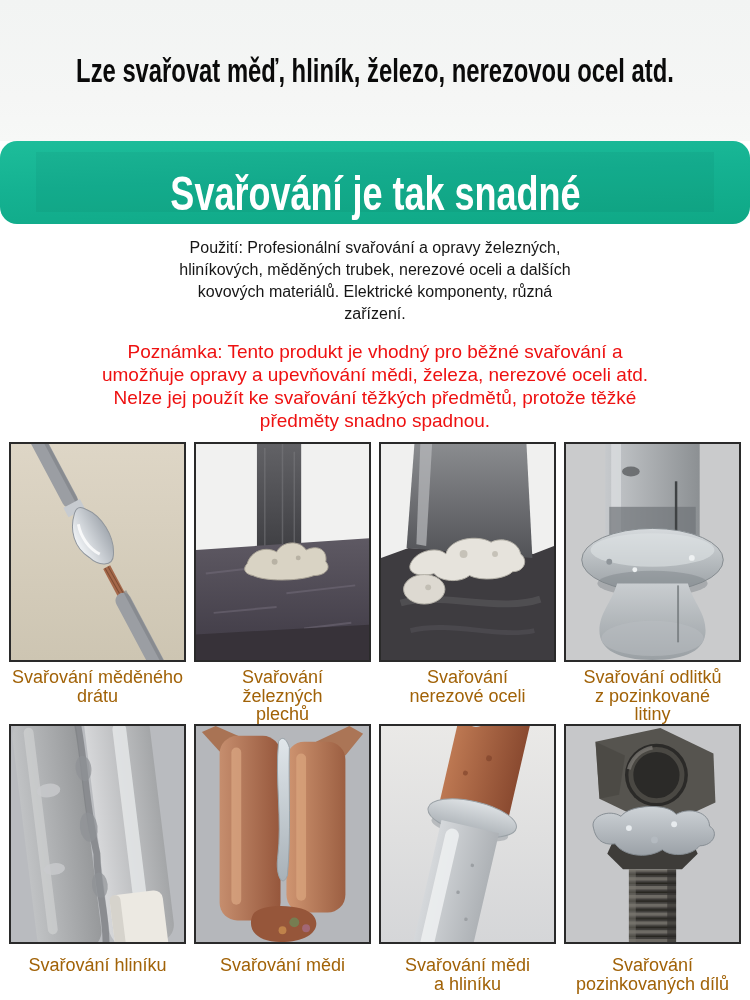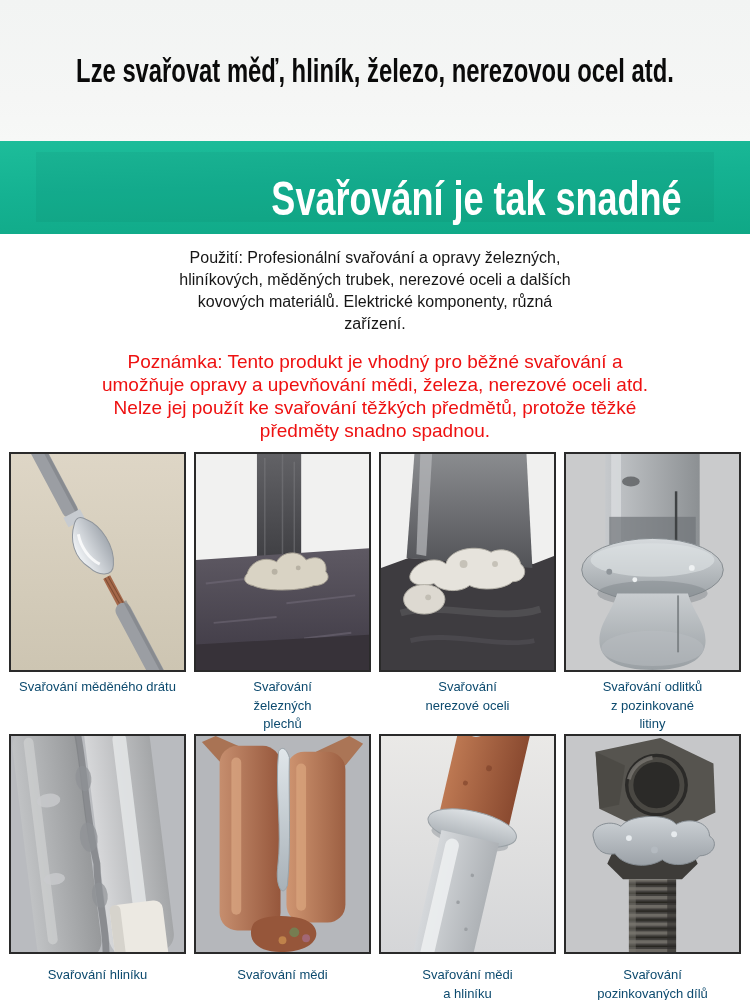--- a/index.html
+++ b/index.html
@@ -6,37 +6,37 @@
   .page{
     position:relative;width:750px;height:1000px;overflow:hidden;background:#ffffff;
     font-family:"Liberation Sans","DejaVu Sans",sans-serif;color:#141414;
   }
   
   .hero{height:141px;background:linear-gradient(180deg,#f2f4f3 0%,#f5f6f5 70%,#f7f8f7 100%);
     display:flex;align-items:center;justify-content:center;}
   .hero h1{margin:0;font-size:34px;font-weight:bold;color:#0a0a0a;text-align:center;}
   .condense{display:inline-block;white-space:nowrap;transform:scaleX(.70);transform-origin:center;}
   
-  .banner{position:relative;height:93px;background:linear-gradient(178deg,#1dbd9a 0%,#15b292 45%,#0fa886 100%);
-    display:flex;align-items:center;justify-content:flex-end;padding-top:0;}
+  .banner{position:relative;height:83px;background:linear-gradient(178deg,#1dbd9a 0%,#15b292 45%,#0fa886 100%);
+    display:flex;align-items:center;justify-content:center;padding-top:0;border-radius:17px;}
   .banner-inner{position:absolute;left:36px;right:36px;top:11px;bottom:12px;background:rgba(0,40,30,.05);}
   .banner h2{position:relative;margin:22px 0 0 0;font-size:48px;font-weight:bold;color:#ffffff;text-align:center;}
   .banner .condense{transform:scaleX(.75);}
   
   .usage{margin:13px auto 0 auto;width:620px;text-align:center;font-size:16px;line-height:22px;
     color:#161616;white-space:pre-line;}
   .note{margin:15px auto 0 auto;width:640px;text-align:center;font-size:19px;line-height:23px;
     color:#ee1111;white-space:pre-line;}
   
   .grid{margin-top:10px;padding:0 9px;display:grid;grid-template-columns:repeat(4,1fr);column-gap:8px;}
   .cell{display:flex;flex-direction:column;}
   .photo{height:220px;border:2px solid #2a2a2a;box-sizing:border-box;overflow:hidden;background:#ddd;}
   .photo svg{display:block;width:100%;height:100%;}
-  .caption{min-height:56px;padding-top:6px;text-align:center;font-size:13px;line-height:18.5px;
-    color:#0c4a6e;white-space:pre-line;}
+  .caption{min-height:56px;padding-top:6px;text-align:center;font-size:18px;line-height:18.5px;
+    color:#a16207;white-space:pre-line;}
   .r2 .caption{min-height:46px;padding-top:12px;}
 </style>
 </head>
 <body>
 
 <div class="page">
 
   <div class="hero">
     <h1><span class="condense">Lze svařovat měď, hliník, železo, nerezovou ocel atd.</span></h1>
   </div>

